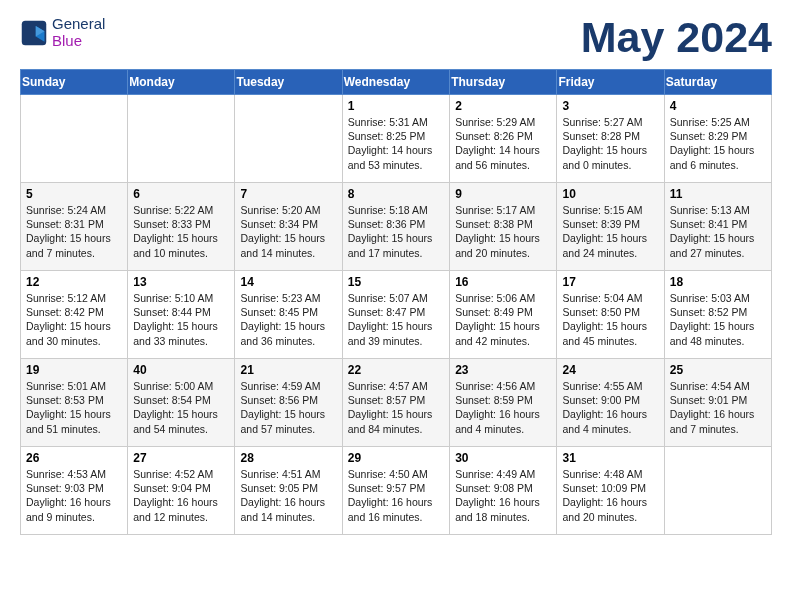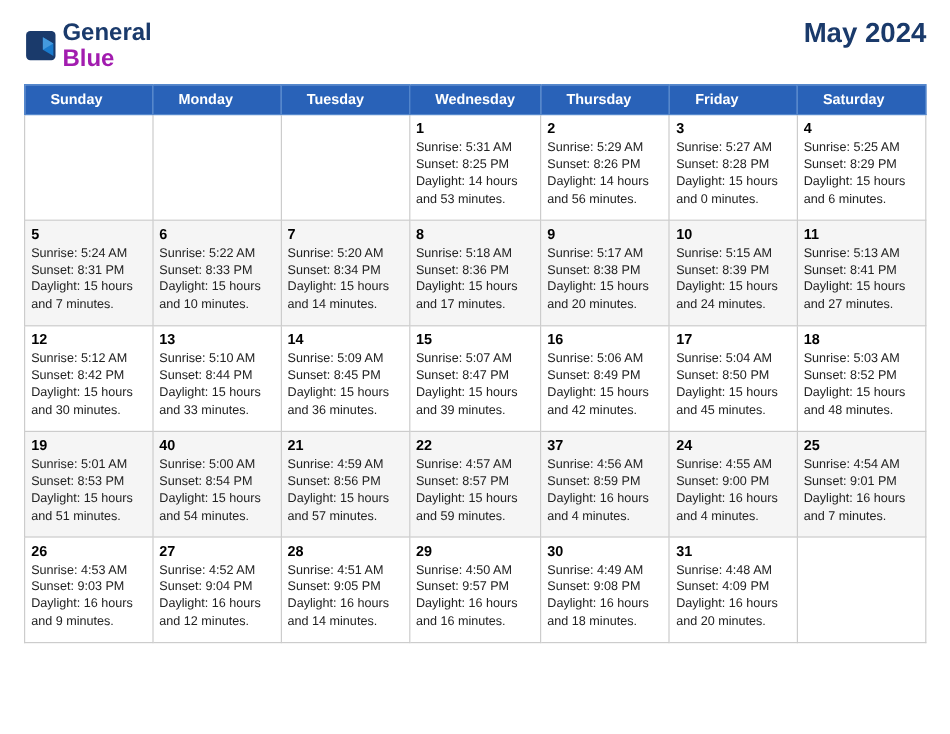--- a/index.html
+++ b/index.html
@@ -19,55 +19,55 @@
       justify-content: space-between;
       align-items: flex-start;
       margin-bottom: 10px;
     }
     .logo {
       display: flex;
       align-items: center;
       gap: 0px;
     }
     .logo-text {
-      font-size: 20px;
-      font-weight: bold;
+      font-size: 15px;
+      font-weight: normal;
       color: #1a3a6b;
       line-height: 1.1;
     }
     .logo-text .blue { color: #a21caf; }
     .logo-icon {
       width: 28px;
       height: 28px;
       margin-right: 4px;
     }
     .title-area {
       text-align: right;
     }
     .month-title {
-      font-size: 23px;
+      font-size: 43px;
       font-weight: bold;
       color: #1a3a6b;
       line-height: 1;
     }
     .location {
       font-size: 16px;
       color: #333;
       margin-top: 2px;
     }
     .calendar {
       width: 100%;
       border-collapse: collapse;
       font-size: 11px;
     }
     .calendar th {
       background: #2962b8;
       color: #fff;
       text-align: left;
-      padding: 5px 21px;
+      padding: 5px 1px;
       font-size: 12px;
       font-weight: bold;
       border: 1px solid #5588cc;
     }
     .calendar td {
       border: 1px solid #ccc;
       vertical-align: top;
       padding: 4px 5px;
       width: 108px;
       height: 88px;
@@ -182,21 +182,21 @@
           <td>
             <div class="day-num">12</div>
             <div class="day-info"><span>Sunrise: 5:12 AM</span><br><span>Sunset: 8:42 PM</span><br><span>Daylight: 15 hours and 30 minutes.</span></div>
           </td>
           <td>
             <div class="day-num">13</div>
             <div class="day-info"><span>Sunrise: 5:10 AM</span><br><span>Sunset: 8:44 PM</span><br><span>Daylight: 15 hours and 33 minutes.</span></div>
           </td>
           <td>
             <div class="day-num">14</div>
-            <div class="day-info"><span>Sunrise: 5:09 AM</span><br><span>Sunset: 8:45 PM</span><br><span>Daylight: 15 hours and 36 minutes.</span></div>
+            <div class="day-info"><span>Sunrise: 5:23 AM</span><br><span>Sunset: 8:45 PM</span><br><span>Daylight: 15 hours and 36 minutes.</span></div>
           </td>
           <td>
             <div class="day-num">15</div>
             <div class="day-info"><span>Sunrise: 5:07 AM</span><br><span>Sunset: 8:47 PM</span><br><span>Daylight: 15 hours and 39 minutes.</span></div>
           </td>
           <td>
             <div class="day-num">16</div>
             <div class="day-info"><span>Sunrise: 5:06 AM</span><br><span>Sunset: 8:49 PM</span><br><span>Daylight: 15 hours and 42 minutes.</span></div>
           </td>
           <td>
@@ -216,24 +216,24 @@
           <td>
             <div class="day-num">40</div>
             <div class="day-info"><span>Sunrise: 5:00 AM</span><br><span>Sunset: 8:54 PM</span><br><span>Daylight: 15 hours and 54 minutes.</span></div>
           </td>
           <td>
             <div class="day-num">21</div>
             <div class="day-info"><span>Sunrise: 4:59 AM</span><br><span>Sunset: 8:56 PM</span><br><span>Daylight: 15 hours and 57 minutes.</span></div>
           </td>
           <td>
             <div class="day-num">22</div>
-            <div class="day-info"><span>Sunrise: 4:57 AM</span><br><span>Sunset: 8:57 PM</span><br><span>Daylight: 15 hours and 59 minutes.</span></div>
-          </td>
-          <td>
-            <div class="day-num">37</div>
+            <div class="day-info"><span>Sunrise: 4:57 AM</span><br><span>Sunset: 8:57 PM</span><br><span>Daylight: 15 hours and 84 minutes.</span></div>
+          </td>
+          <td>
+            <div class="day-num">23</div>
             <div class="day-info"><span>Sunrise: 4:56 AM</span><br><span>Sunset: 8:59 PM</span><br><span>Daylight: 16 hours and 4 minutes.</span></div>
           </td>
           <td>
             <div class="day-num">24</div>
             <div class="day-info"><span>Sunrise: 4:55 AM</span><br><span>Sunset: 9:00 PM</span><br><span>Daylight: 16 hours and 4 minutes.</span></div>
           </td>
           <td>
             <div class="day-num">25</div>
             <div class="day-info"><span>Sunrise: 4:54 AM</span><br><span>Sunset: 9:01 PM</span><br><span>Daylight: 16 hours and 7 minutes.</span></div>
           </td>
@@ -254,19 +254,19 @@
           <td>
             <div class="day-num">29</div>
             <div class="day-info"><span>Sunrise: 4:50 AM</span><br><span>Sunset: 9:57 PM</span><br><span>Daylight: 16 hours and 16 minutes.</span></div>
           </td>
           <td>
             <div class="day-num">30</div>
             <div class="day-info"><span>Sunrise: 4:49 AM</span><br><span>Sunset: 9:08 PM</span><br><span>Daylight: 16 hours and 18 minutes.</span></div>
           </td>
           <td>
             <div class="day-num">31</div>
-            <div class="day-info"><span>Sunrise: 4:48 AM</span><br><span>Sunset: 4:09 PM</span><br><span>Daylight: 16 hours and 20 minutes.</span></div>
+            <div class="day-info"><span>Sunrise: 4:48 AM</span><br><span>Sunset: 10:09 PM</span><br><span>Daylight: 16 hours and 20 minutes.</span></div>
           </td>
           <td class="empty-cell"></td>
         </tr>
       </tbody>
   </table>
 </div>
 
 </body></html>

